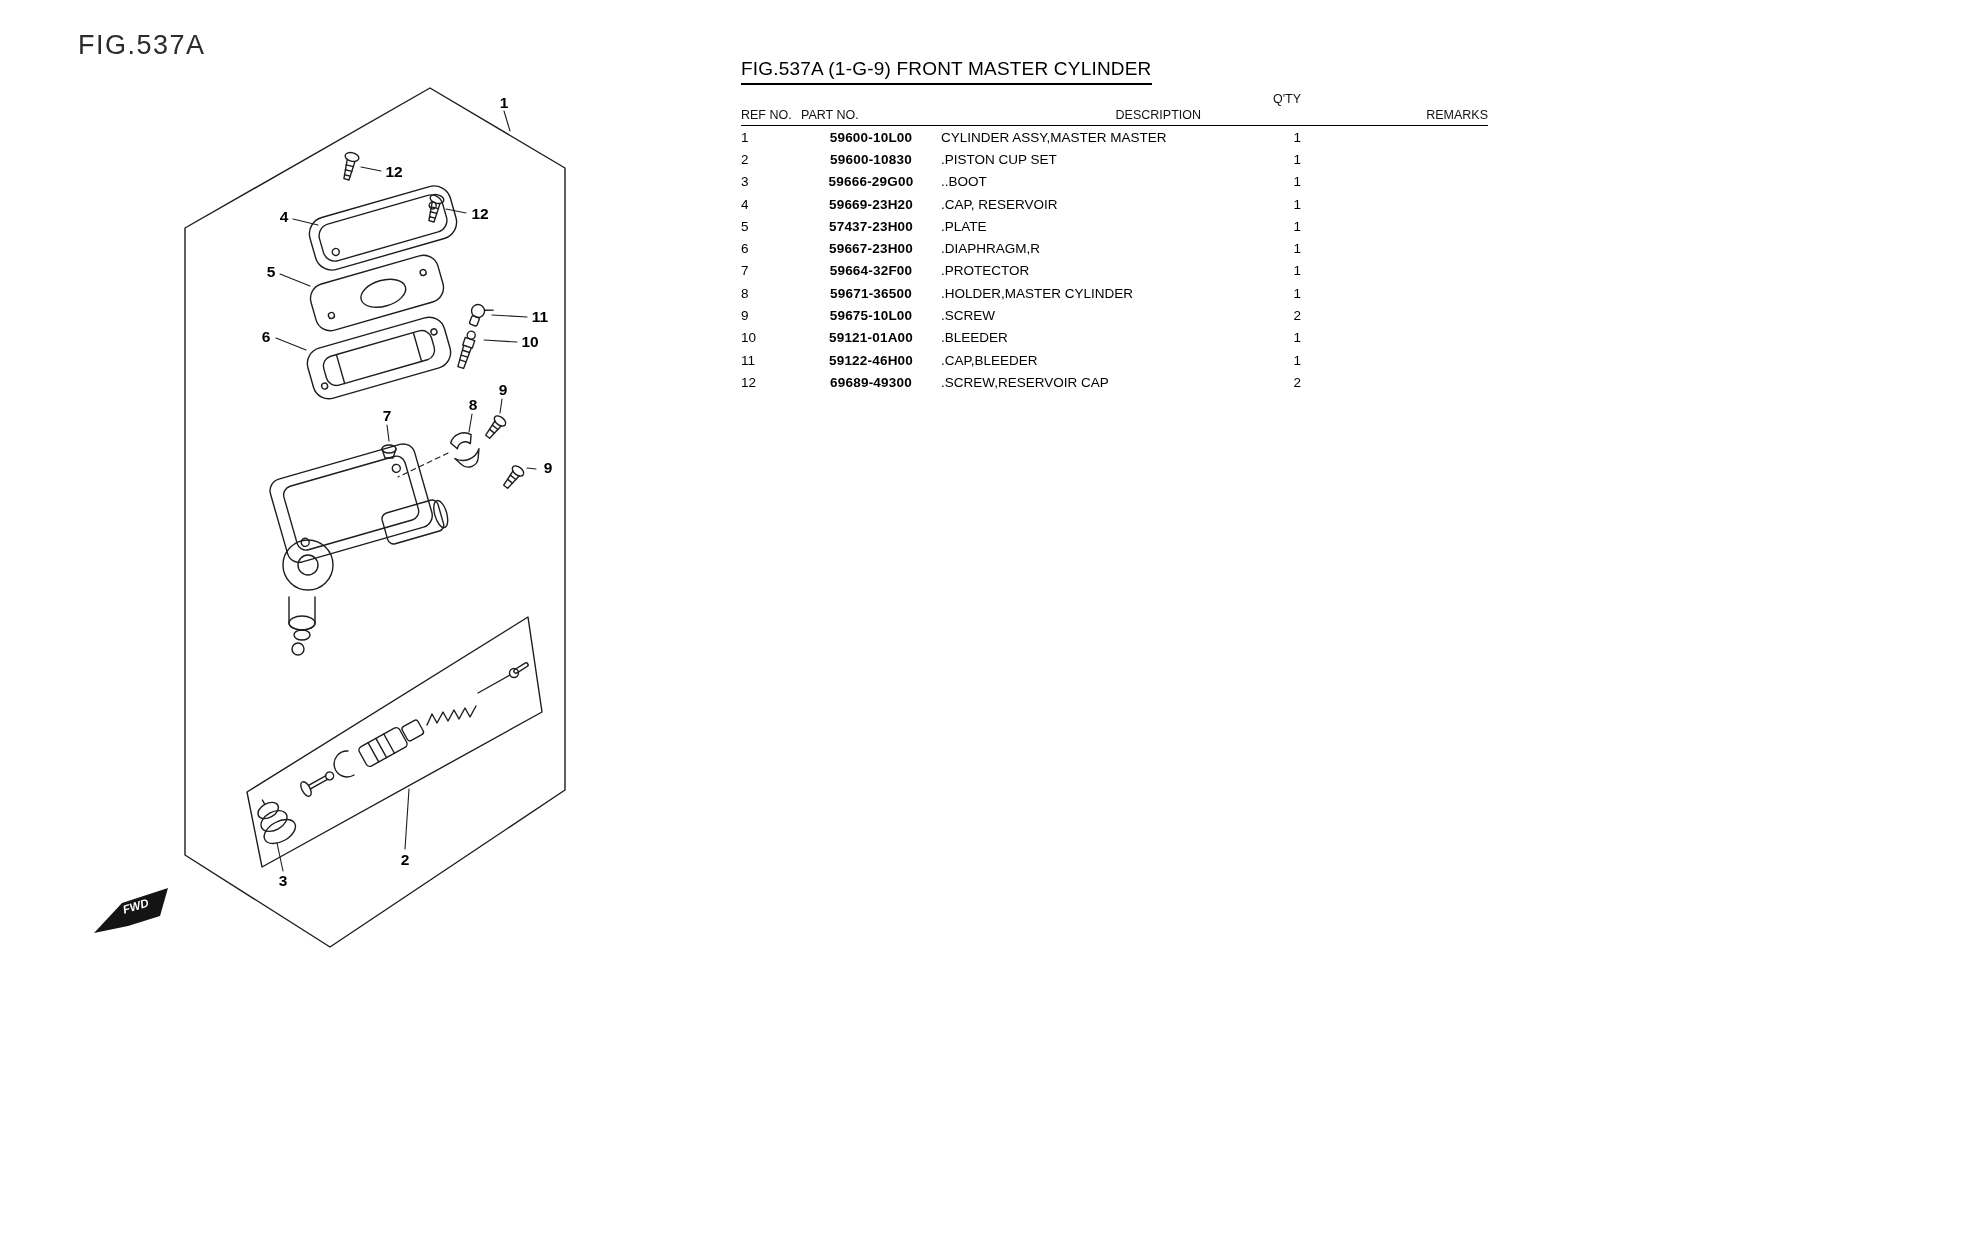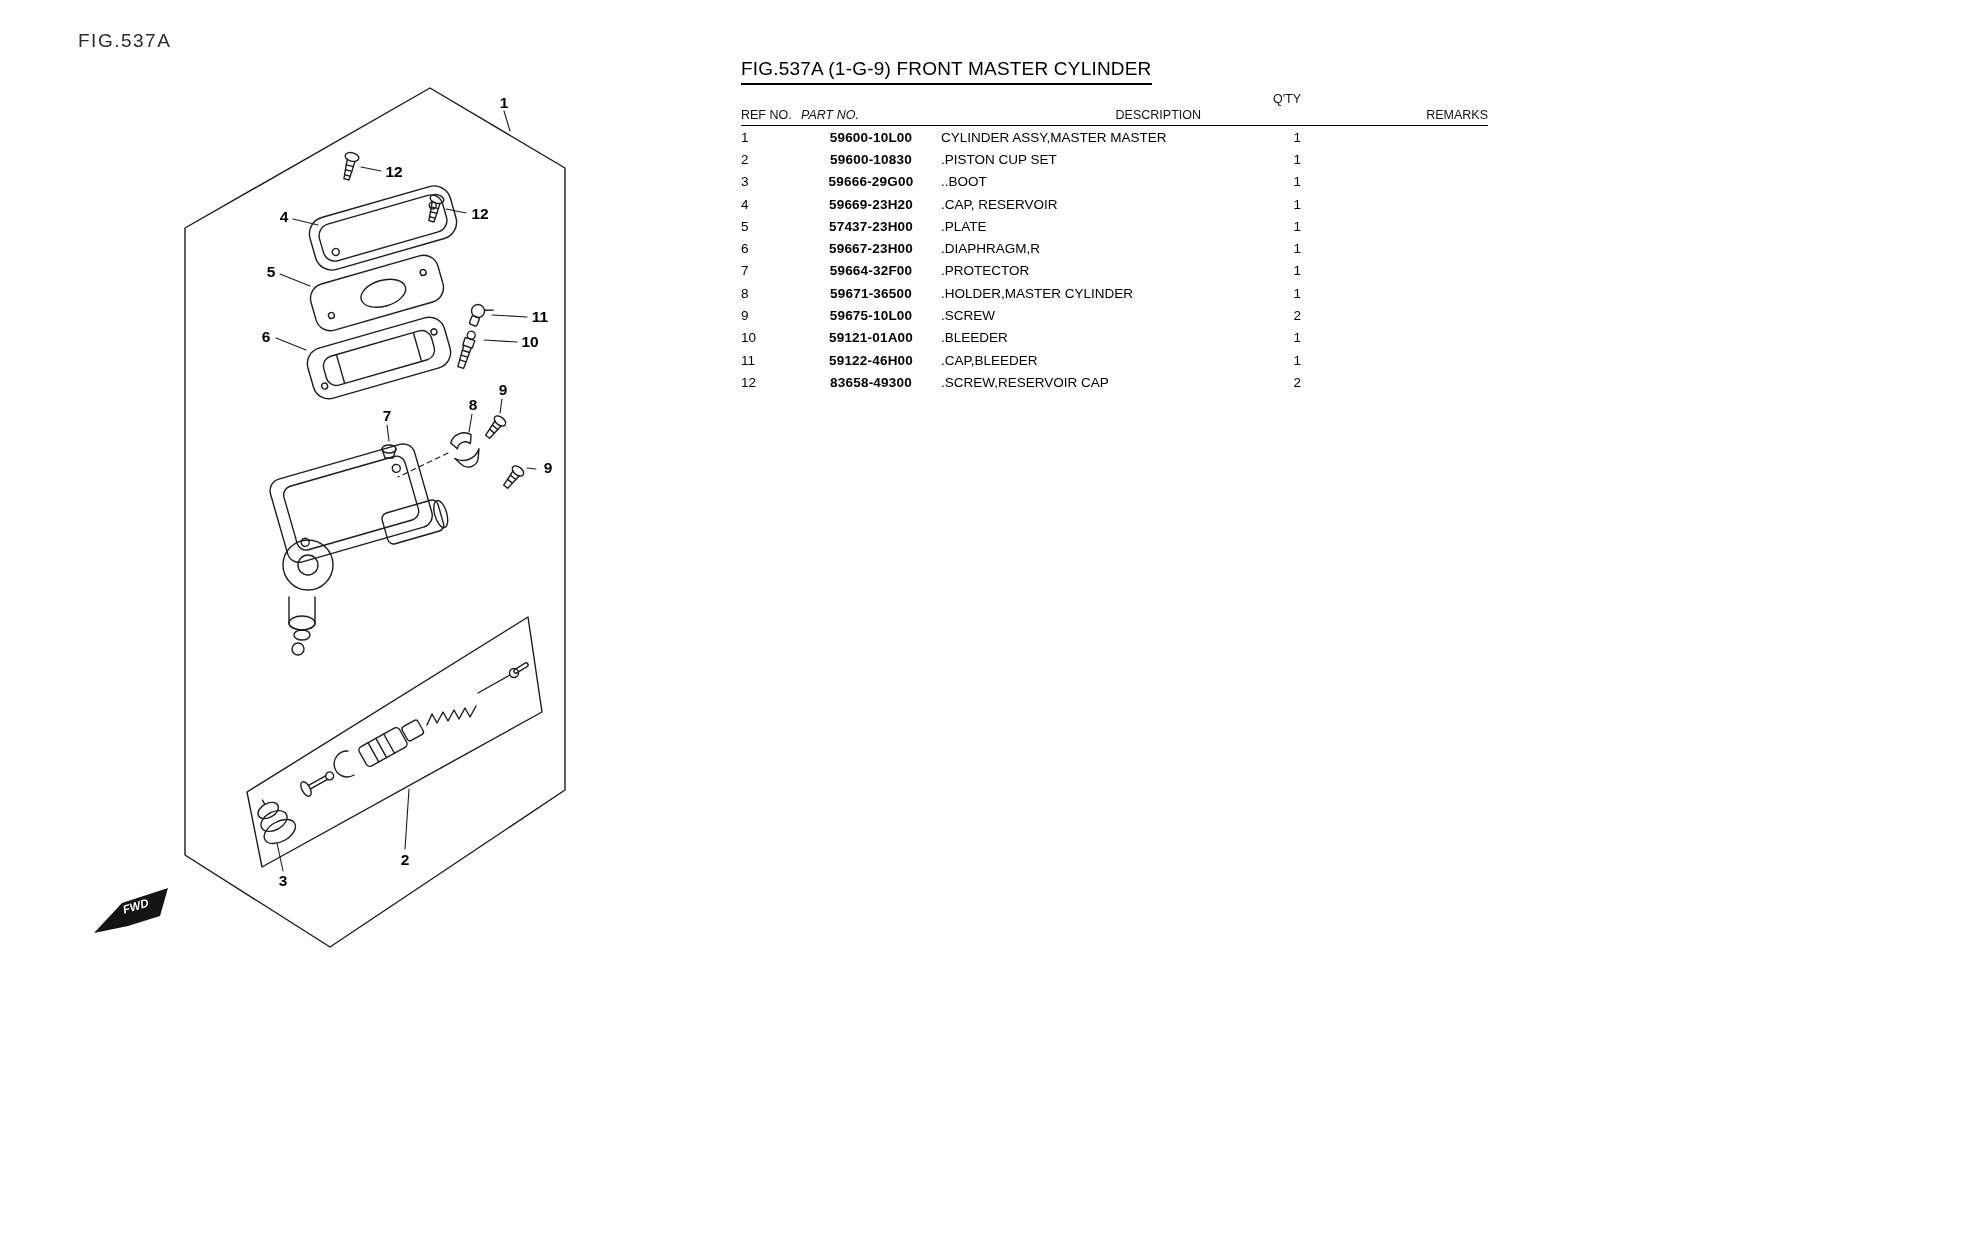--- a/index.html
+++ b/index.html
@@ -1,40 +1,40 @@
 <!DOCTYPE html>
 <html><head>
 <meta charset="utf-8">
 <style>
   html,body{margin:0;padding:0;}
   body{
     width:1967px;height:1258px;background:#ffffff;color:#000;
     font-family:"Liberation Sans", sans-serif;position:relative;overflow:hidden;
   }
   .fig-label{
-    position:absolute;left:78px;top:30px;font-size:19px;letter-spacing:1.5px;color:#2b2b2b;
+    position:absolute;left:78px;top:30px;font-size:27px;letter-spacing:1.5px;color:#2b2b2b;
   }
   .diagram-panel{position:absolute;left:80px;top:25px;width:580px;height:980px;}
   .table-panel{position:absolute;left:741px;top:58px;width:750px;}
   .table-title{
     display:inline-block;font-size:19px;font-weight:normal;letter-spacing:.2px;
     border-bottom:2px solid #000;padding-bottom:3px;white-space:nowrap;
   }
   table.parts{border-collapse:collapse;table-layout:fixed;width:747px;margin-top:7px;}
   table.parts th{
     font-weight:normal;font-size:12.5px;color:#111;border-bottom:1.5px solid #000;
     height:30px;vertical-align:bottom;padding:0 0 3px 0;white-space:nowrap;
   }
   table.parts th.th-qty{vertical-align:top;padding-top:0;}
   table.parts td{font-size:13.5px;height:22.3px;vertical-align:middle;padding:0;white-space:nowrap;}
   .c-ref{width:60px;text-align:left;}
   th.c-ref{padding-left:2px;}
   td.c-ref{padding-left:6px;}
   .c-part{width:140px;text-align:left;}
-  th.c-part{padding-left:18px;font-style:italic;}
+  th.c-part{padding-left:18px;}
   td.c-part{padding-left:5px;font-weight:bold;letter-spacing:.2px;text-align:center;}
   .c-desc{width:260px;}
   th.c-desc{text-align:right;}
   td.c-desc{text-align:left;padding-left:5px;}
   .c-qty{width:100px;text-align:right;}
   th.c-qty{padding-left:28px;}
   td.c-qty{padding-left:22px;}
   .c-remarks{width:187px;text-align:right;}
   svg text.callout{font-family:"Liberation Sans", sans-serif;font-size:15.5px;font-weight:bold;fill:#000;text-anchor:middle;}
   svg text.fwd-text{font-family:"Liberation Sans", sans-serif;}
@@ -308,20 +308,20 @@
       </tr>
       <tr>
         <td class="c-ref">11</td>
         <td class="c-part">59122-46H00</td>
         <td class="c-desc">.CAP,BLEEDER</td>
         <td class="c-qty">1</td>
         <td class="c-remarks"></td>
       </tr>
       <tr>
         <td class="c-ref">12</td>
-        <td class="c-part">83658-49300</td>
+        <td class="c-part">69689-49300</td>
         <td class="c-desc">.SCREW,RESERVOIR CAP</td>
         <td class="c-qty">2</td>
         <td class="c-remarks"></td>
       </tr>
     </tbody>
   </table>
 </div>
 
 </body></html>

